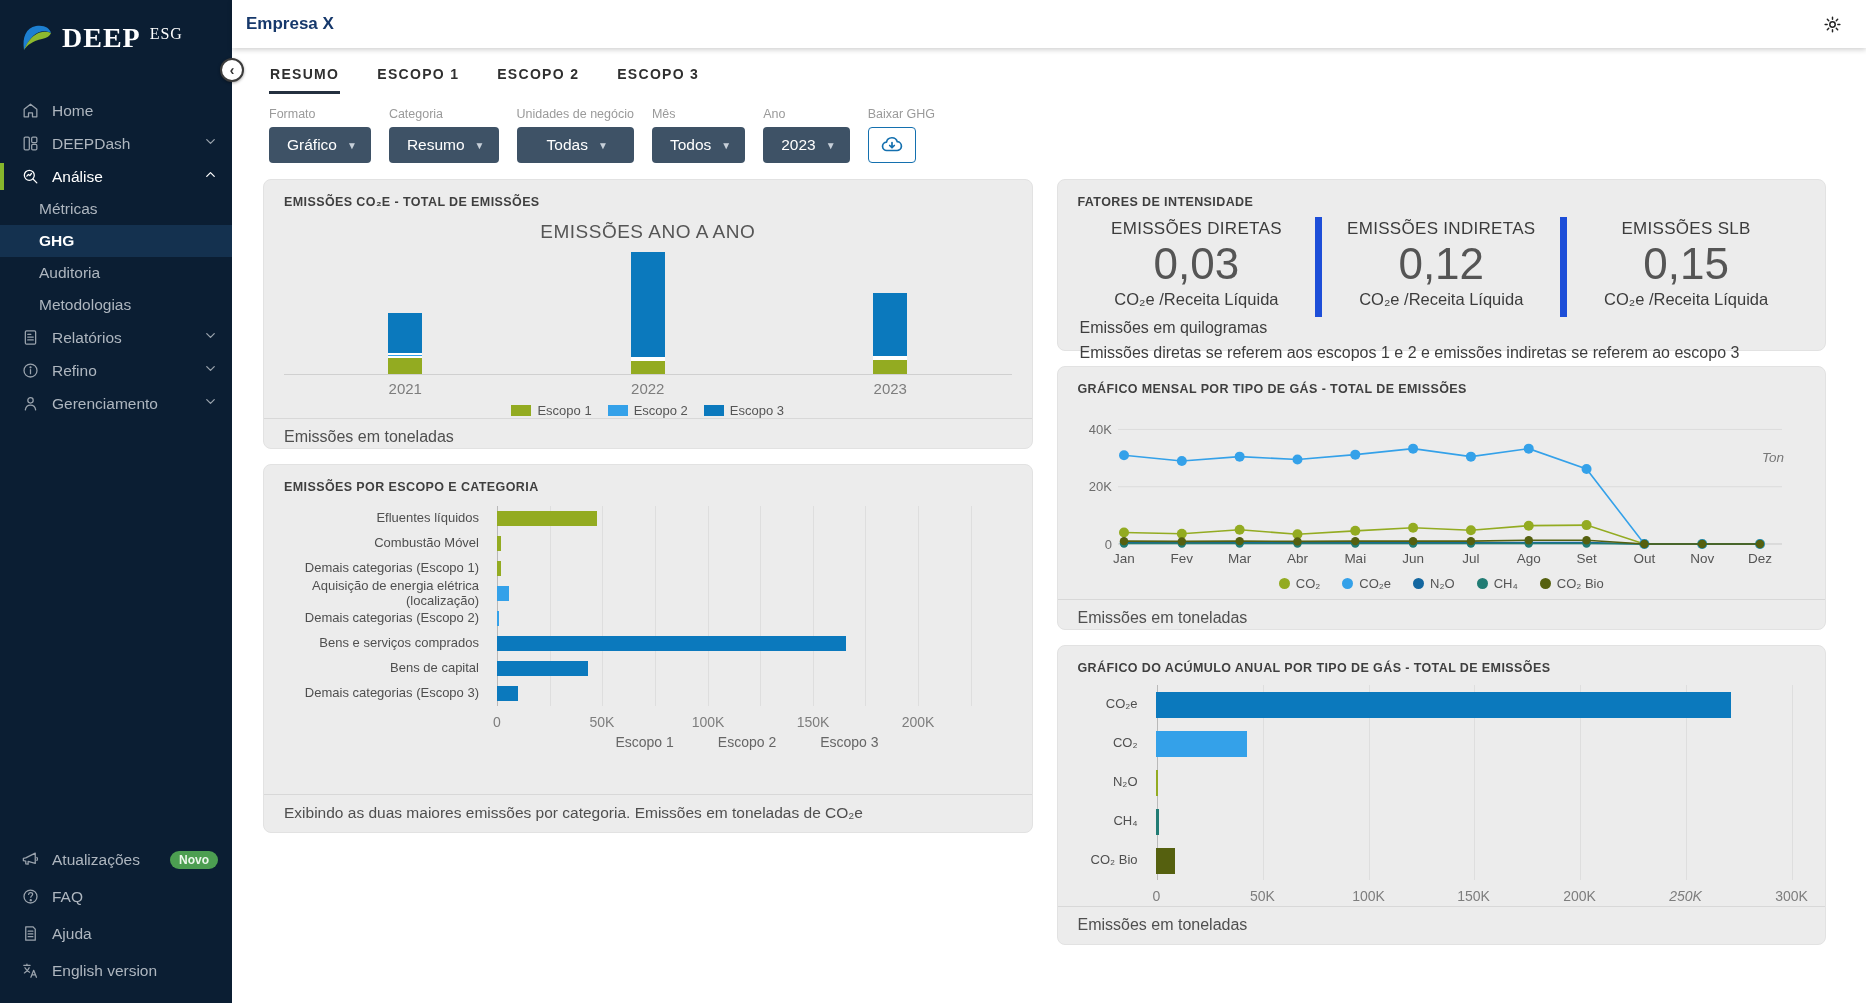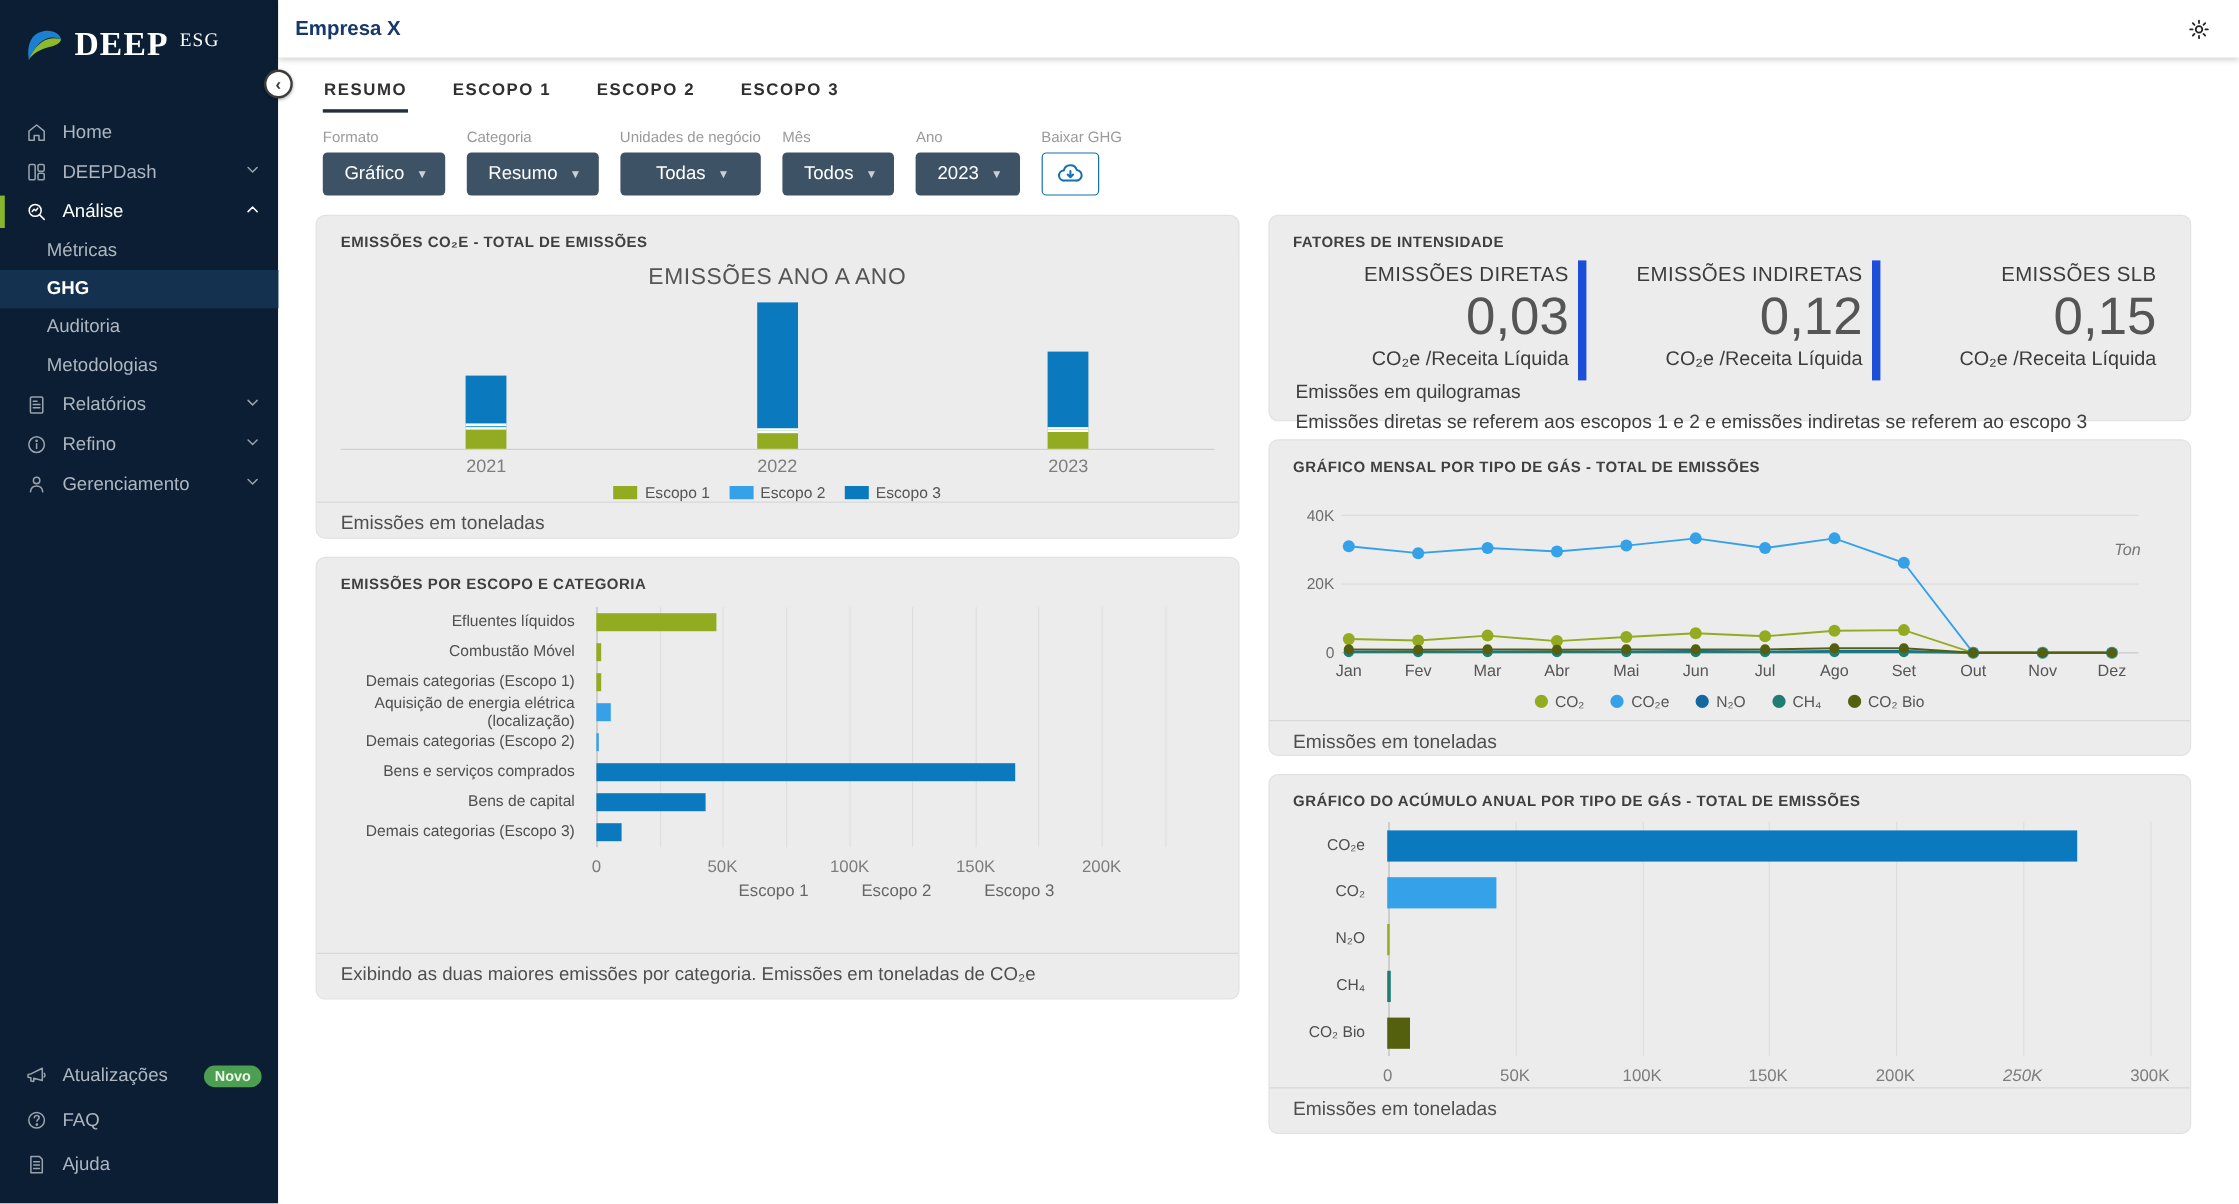--- a/index.html
+++ b/index.html
@@ -86,21 +86,21 @@
   .hbar-label{text-align:right;color:#4f4f4f;padding-right:9px;line-height:1.08;}
   .hbar-track{position:relative;height:100%;display:flex;align-items:center;}
   .hbar-bar{height:100%;}
   .hbar-ticks{position:relative;height:22px;margin-top:4px;}
   .hbar-ticks span{position:absolute;transform:translateX(-50%);font-size:14px;color:#7d7d7d;top:4px;}
   .hbar-legend{display:flex;gap:44px;justify-content:center;font-size:14px;color:#666;padding:2px 0 8px;}
 
   
   .line-legend{display:flex;justify-content:center;gap:22px;align-items:center;padding:2px 0 8px;}
   .intensity-row{display:flex;margin-top:2px;}
-  .metric{flex:1;text-align:right;padding:2px 8px 8px;}
+  .metric{flex:1;text-align:center;padding:2px 8px 8px;}
   .metric + .metric{border-left:7px solid #1d4ed8;}
   .metric .m-label{font-size:17px;color:#3c3c3c;letter-spacing:.3px;}
   .metric .m-value{font-size:44px;font-weight:300;color:#555;line-height:1.15;}
   .metric .m-unit{font-size:16.5px;color:#3c3c3c;}
   .note{font-size:16px;color:#3e3e3e;margin:2px 0 0 2px;}
   .note.last{margin-bottom:12px;margin-top:7px;}
 </style>
 </head>
 <body>
 
@@ -223,20 +223,29 @@
           <span class="si-label">FAQ</span>
         </div>
         <div class="side-item">
           <span class="si-icon">
             <svg viewBox="0 0 24 24">
               <path d="M6 3.5h9l3 3V20.5H6z"></path>
               <path d="M9 9h6M9 12.5h6M9 16h6"></path>
             </svg>
           </span>
           <span class="si-label">Ajuda</span>
+        </div>
+        <div class="side-item">
+          <span class="si-icon">
+            <svg viewBox="0 0 24 24">
+              <path d="M3.5 5.5h8M7.5 5.5V3.8M5 8.5c1.4 2.6 3.6 4.6 5.8 5.7M10.3 8.5c-1 2.7-3.4 5.2-6 6.6"></path>
+              <path d="M12.5 20.5 16 11.8l3.5 8.7M13.8 17.5h4.4"></path>
+            </svg>
+          </span>
+          <span class="si-label">English version</span>
         </div>
       </div>
   </aside>
 
   <button class="collapse-btn">‹</button>
 
   <div class="main">
     <header class="topbar">
       <span class="company">Empresa X</span>
       <span class="gear">

